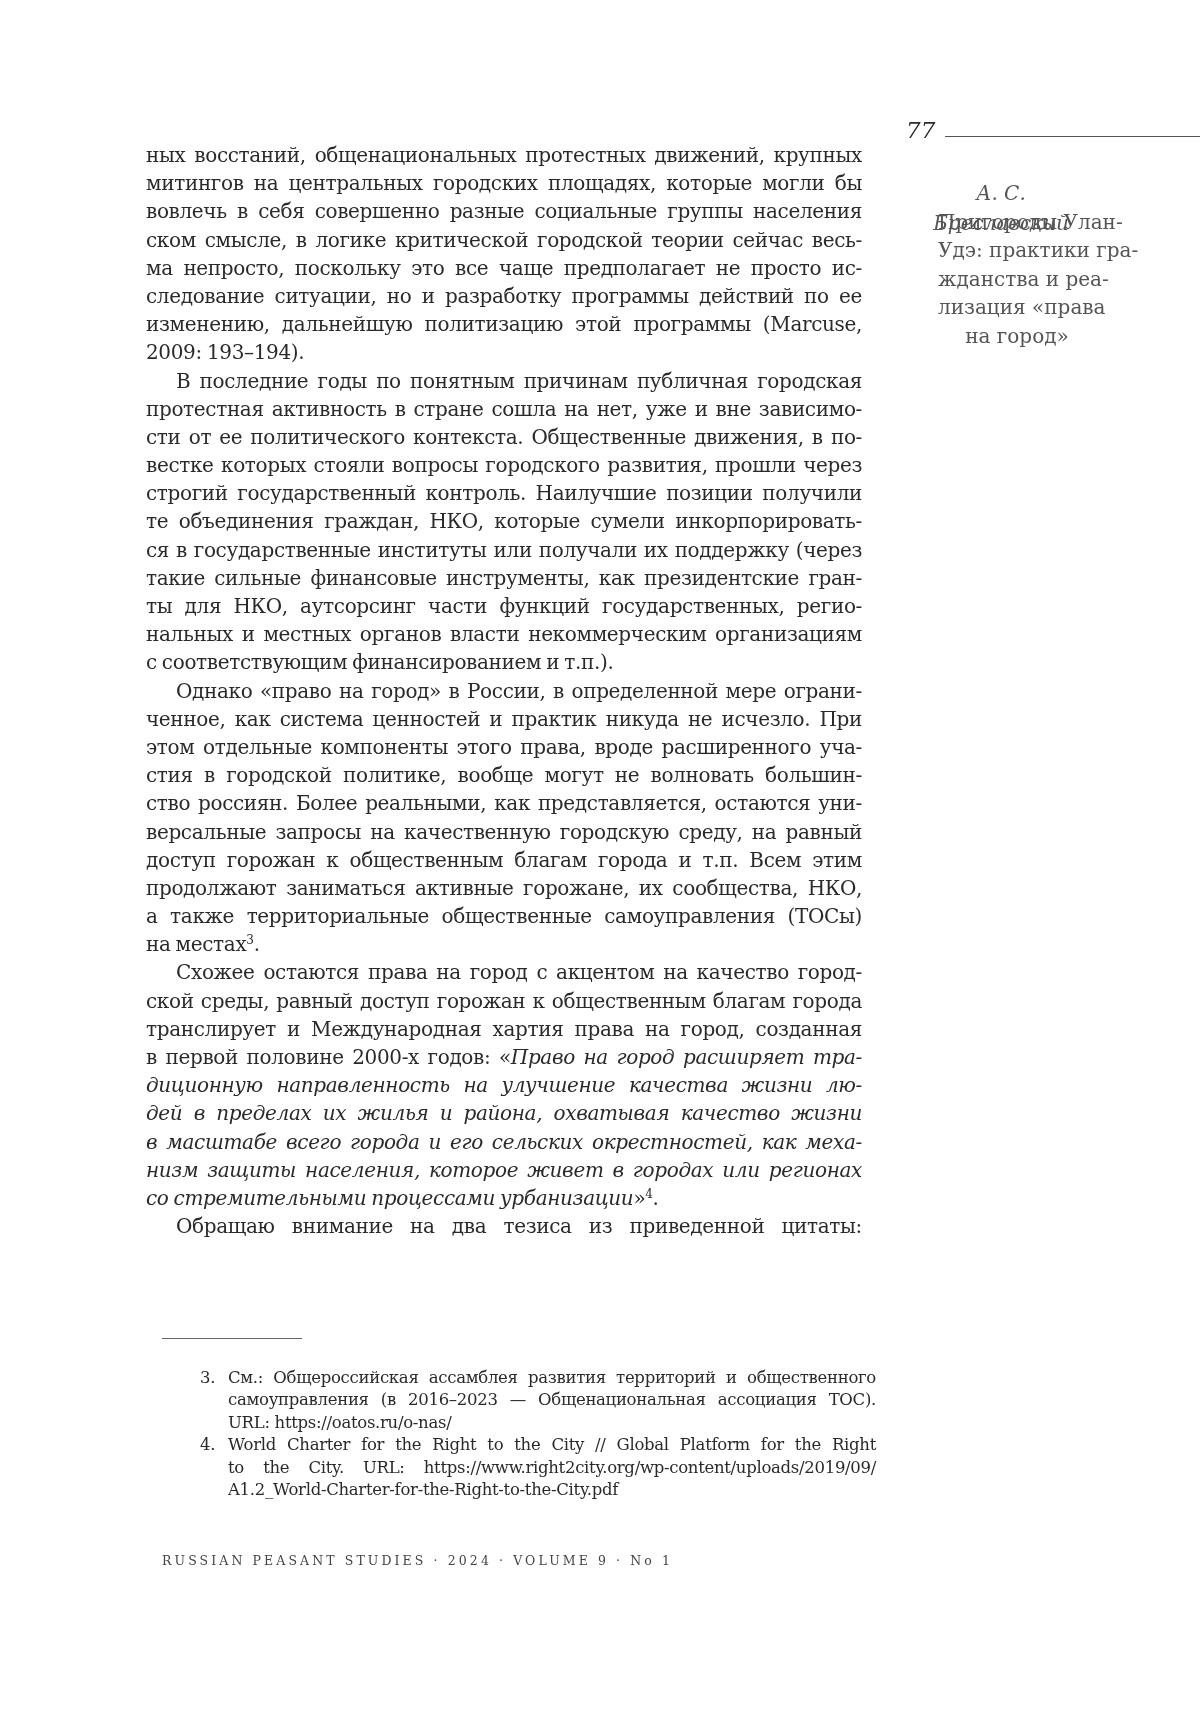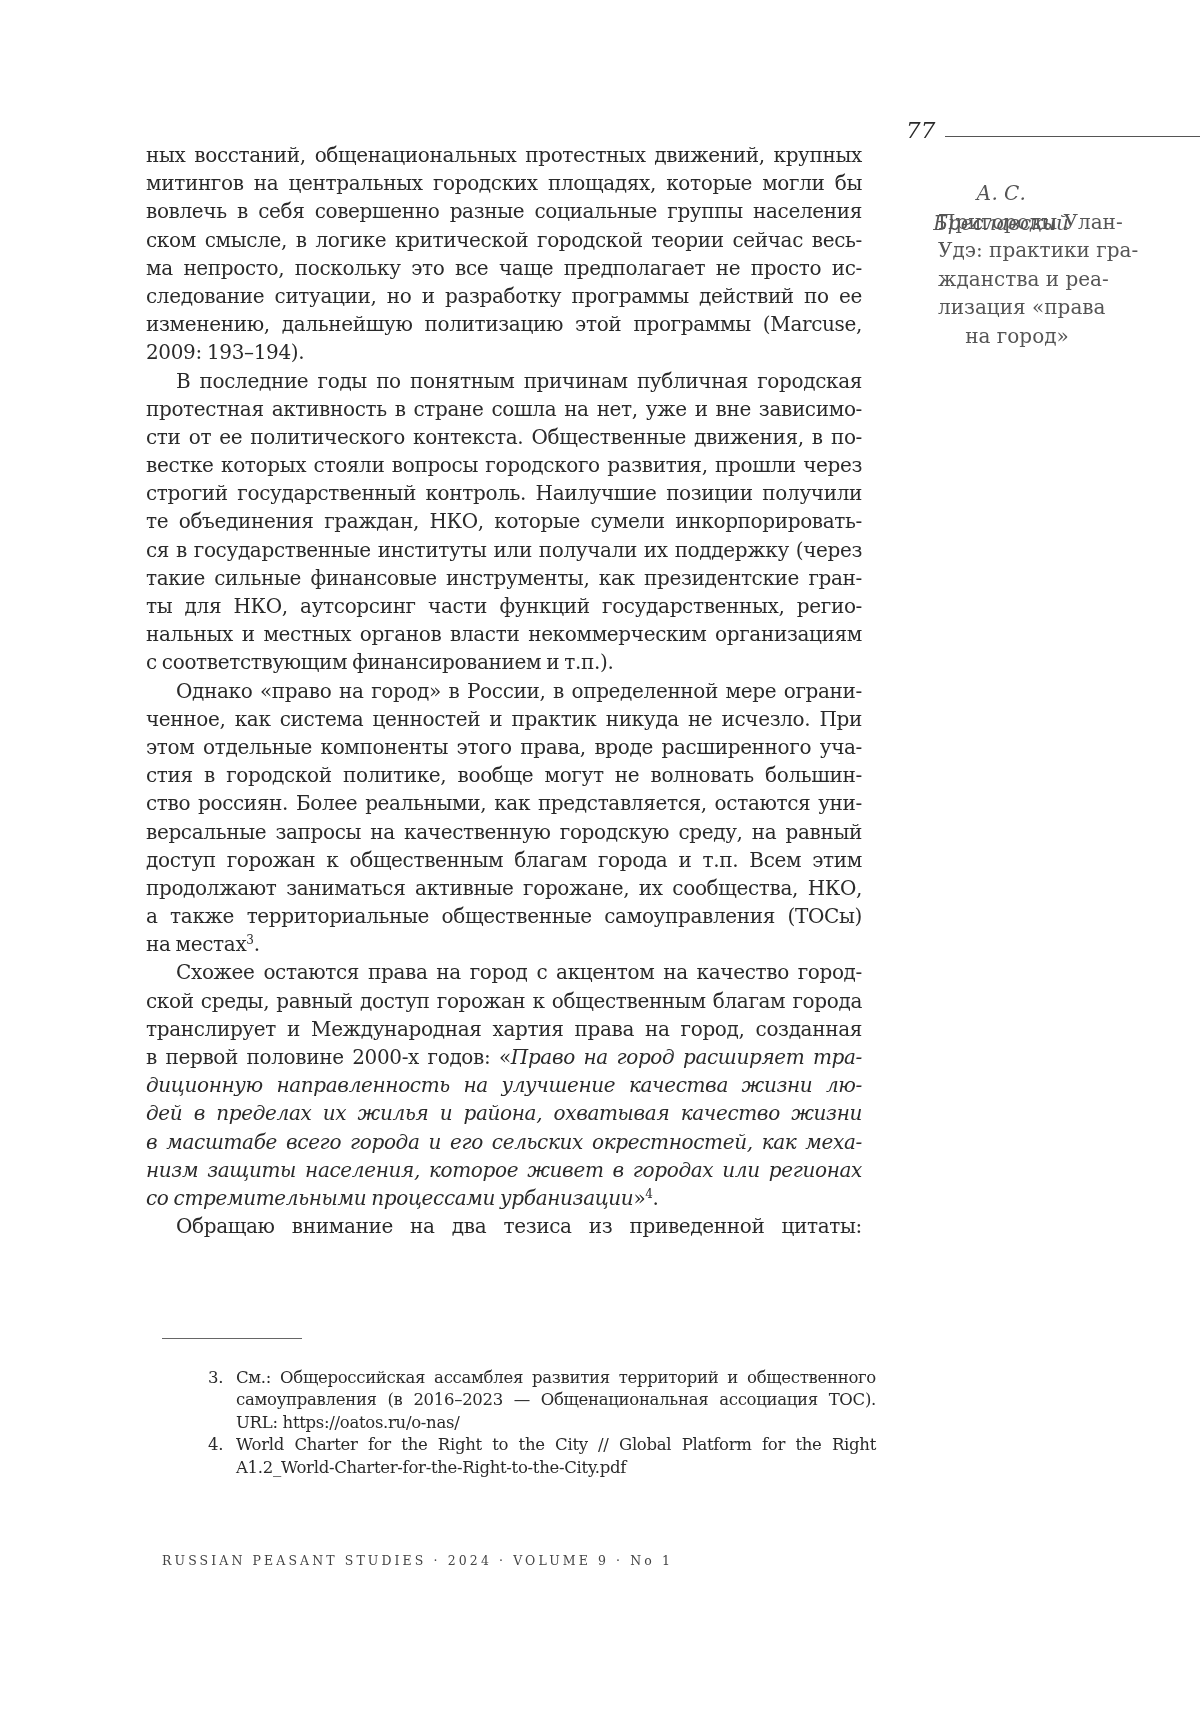--- a/index.html
+++ b/index.html
@@ -104,21 +104,20 @@
       color: #2a2a2a;
     }
     .fn-line {
       display: block;
       height: 22.4px;
       line-height: 22.4px;
       white-space: nowrap;
       text-align: justify;
       text-align-last: justify;
       letter-spacing: -0.3px;
-      margin-left: 8px;
     }
     .fn-line.last { text-align-last: left; }
     .fn-line.cont { padding-left: 28px; }
     .fn-num {
       display: inline-block;
       width: 28px;
     }
     
     .running-footer {
       position: absolute;
@@ -205,17 +204,18 @@
 <div class="fn-rule"></div>
 
 <div class="footnotes">
   <div>
     <span class="fn-line"><span class="fn-num">3.</span><span>См.: Общероссийская ассамблея развития территорий и общественного</span></span>
     <span class="fn-line cont">самоуправления (в 2016–2023 — Общенациональная ассоциация ТОС).</span>
     <span class="fn-line cont last">URL: https://oatos.ru/o-nas/</span>
   </div>
   <div>
     <span class="fn-line"><span class="fn-num">4.</span><span>World Charter for the Right to the City // Global Platform for the Right</span></span>
+    <span class="fn-line cont">to the City. URL: https://www.right2city.org/wp-content/uploads/2019/09/</span>
     <span class="fn-line cont last">A1.2_World-Charter-for-the-Right-to-the-City.pdf</span>
   </div>
 </div>
 
 <div class="running-footer">RUSSIAN PEASANT STUDIES · 2024 · VOLUME 9 · No 1</div>
 
 </body></html>

